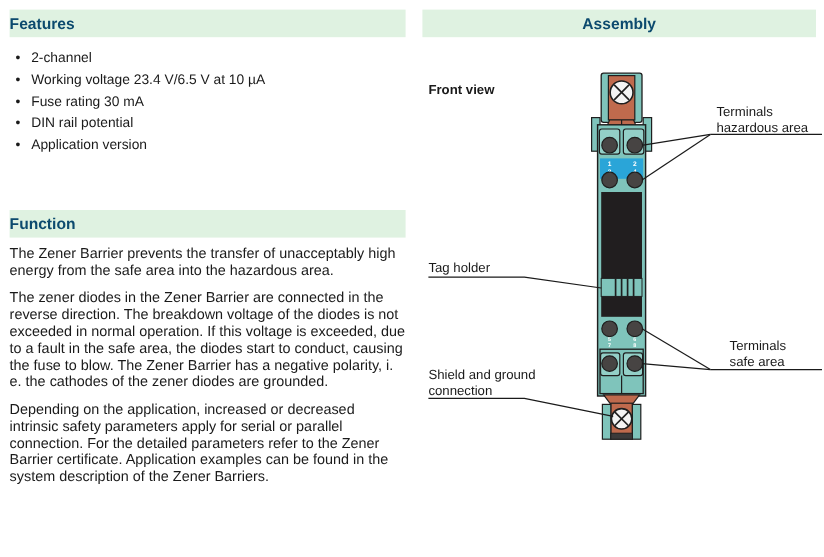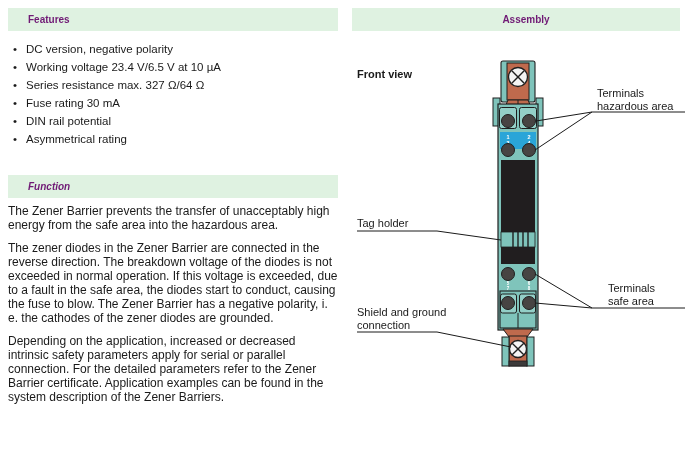--- a/index.html
+++ b/index.html
@@ -2,25 +2,25 @@
 <html><head>
 <meta charset="utf-8">
 <style>
   html,body { margin:0; padding:0; background:#ffffff; }
   .page {
     position:relative; width:687px; height:464px; background:#ffffff;
     font-family:"Liberation Sans", sans-serif; color:#1a1a1a; overflow:hidden;
   }
   .bar {
     position:absolute; height:23px; background:#dff2e1;
-    font-weight:bold; font-size:10px; line-height:23px;
-    padding-left:20px; box-sizing:border-box; color:#701a75;
+    font-weight:bold; font-size:13px; line-height:23px;
+    padding-left:0; box-sizing:border-box; color:#0c4a6e;
   }
   #features-bar { left:8px; top:8px; width:330px; }
-  #function-bar { left:8px; top:175px; width:330px;font-style:italic; }
+  #function-bar { left:8px; top:175px; width:330px; }
   #assembly-bar { left:352px; top:8px; width:328px;text-align:center; }
 
   .bullets {
     position:absolute; left:8px; top:40px; width:330px;
     list-style:none; margin:0; padding:0; font-size:11.5px;
   }
   .bullets li { position:relative; padding-left:18px; line-height:18px; }
   .bullets li::before { content:"\2022"; position:absolute; left:5px; }
 
   .paras { position:absolute; left:8px; top:204px; width:330px; font-size:12px; line-height:14px; }
@@ -34,26 +34,25 @@
   .diagram .leader { stroke:#1a1a1a; stroke-width:1; fill:none; }
 </style>
 </head>
 <body>
 
 <div class="page">
 
   <div class="bar" id="features-bar">Features</div>
 
   <ul class="bullets">
-    <li>DC version, negative polarity</li>
+    <li>2-channel</li>
     <li>Working voltage 23.4 V/6.5 V at 10 µA</li>
-    <li>Series resistance max. 327 Ω/64 Ω</li>
     <li>Fuse rating 30 mA</li>
     <li>DIN rail potential</li>
-    <li>Asymmetrical rating</li>
+    <li>Application version</li>
   </ul>
 
   <div class="bar" id="function-bar">Function</div>
 
   <div class="paras">
     <p>The Zener Barrier prevents the transfer of unacceptably high energy from the safe area into the hazardous area.</p>
     <p>The zener diodes in the Zener Barrier are connected in the reverse direction. The breakdown voltage of the diodes is not exceeded in normal operation. If this voltage is exceeded, due to a fault in the safe area, the diodes start to conduct, causing the fuse to blow. The Zener Barrier has a negative polarity, i. e. the cathodes of the zener diodes are grounded.</p>
     <p>Depending on the application, increased or decreased intrinsic safety parameters apply for serial or parallel connection. For the detailed parameters refer to the Zener Barrier certificate. Application examples can be found in the system description of the Zener Barriers.</p>
   </div>
 

